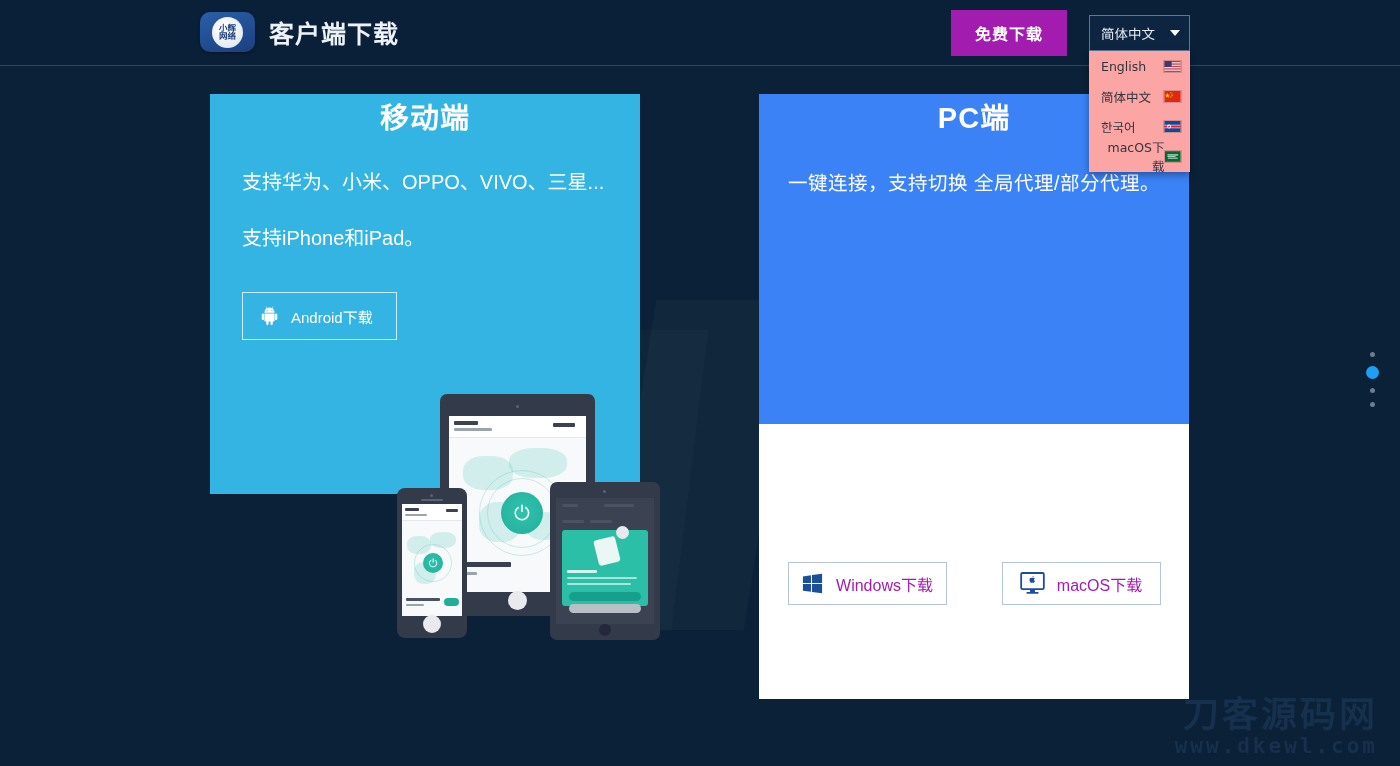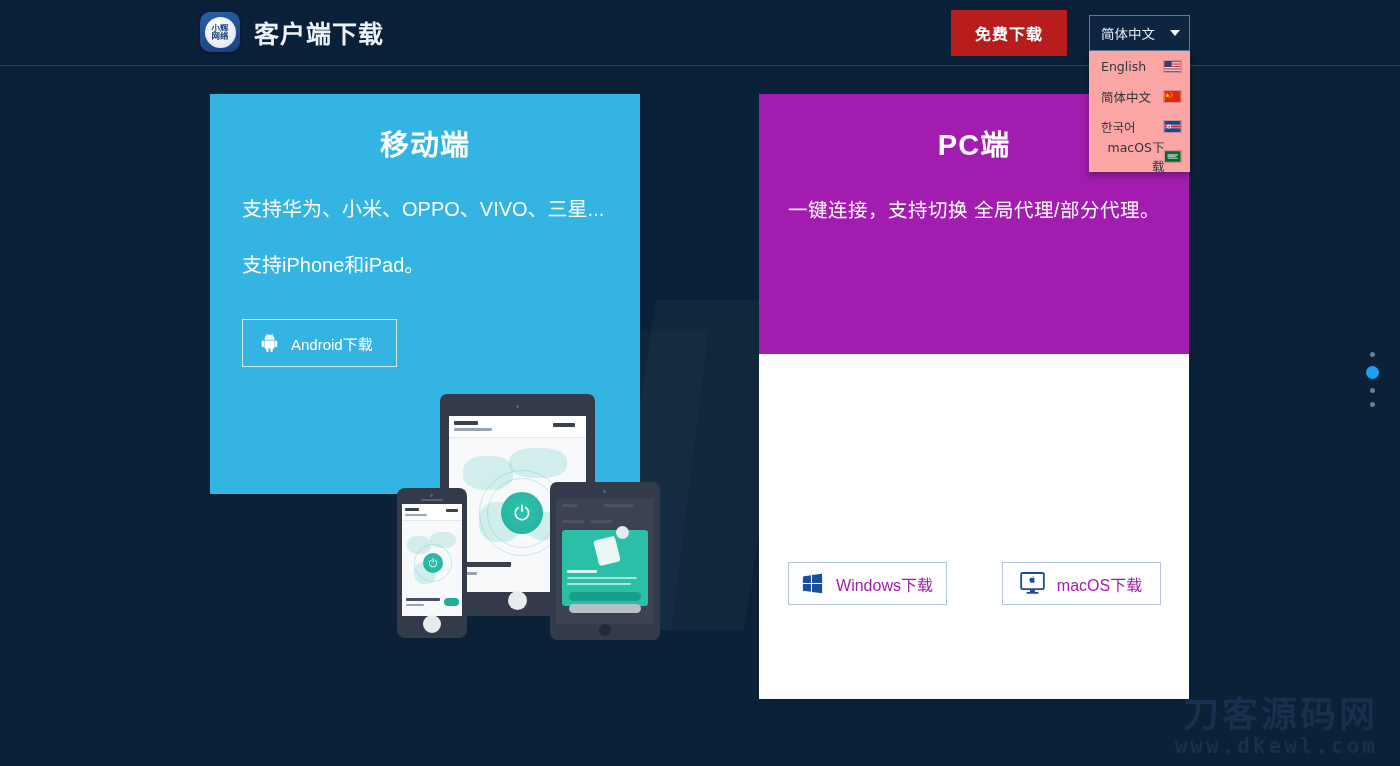--- a/index.html
+++ b/index.html
@@ -28,21 +28,21 @@
     position:absolute;left:0;top:0;width:1400px;height:66px;
     background:#0a2038;
     border-bottom:1px solid #2c4562;
     z-index:30;
   }
   .brand{
     position:absolute;left:200px;top:12px;
     display:flex;align-items:center;gap:14px;
   }
   .logo-badge{
-    width:40px;height:40px;border-radius:10px;
+    width:55px;height:40px;border-radius:10px;
     background:linear-gradient(160deg,#2a5fa8 0%,#1b3f80 100%);
     display:flex;align-items:center;justify-content:center;
     box-shadow:0 1px 3px rgba(0,0,0,.4);
   }
   .logo-circle{
     width:31px;height:31px;border-radius:50%;
     background:radial-gradient(circle at 40% 35%,#ffffff 0%,#e8edf5 65%,#cdd8e8 100%);
     display:flex;flex-direction:column;align-items:center;justify-content:center;
     line-height:1;
   }
@@ -52,21 +52,21 @@
     font-family:"DejaVu Sans","Liberation Sans",sans-serif;
   }
   .brand-title{
     font-size:25px;font-weight:bold;color:#eef2f7;letter-spacing:1px;
   }
   .hdr-right{
     position:absolute;right:210px;top:0;height:66px;
     display:flex;align-items:center;gap:22px;
   }
   .btn-free{
-    background:#b91c1c;color:#fff;border:none;
+    background:#a21caf;color:#fff;border:none;
     font-size:16px;font-weight:bold;
     padding:11px 24px;cursor:pointer;
     letter-spacing:1px;
     font-family:inherit;
   }
 
   
   .lang-wrap{position:relative;}
   .lang-sel{
     width:101px;height:36px;
@@ -97,25 +97,25 @@
   .card{position:absolute;z-index:10;}
   .card-mobile{
     left:210px;top:94px;width:430px;height:400px;
     background:#33b4e2;
   }
   .card-pc{
     left:759px;top:94px;width:430px;height:605px;
     background:#fff;
   }
   .pc-head{
-    height:260px;background:#a21caf;position:relative;
+    height:330px;background:#3b82f6;position:relative;
   }
   .card-title{
     text-align:center;font-size:29px;font-weight:bold;color:#fff;
-    padding-top:27px;letter-spacing:1px;
+    letter-spacing:1px;
   }
   .card-sub{
     text-align:center;font-size:19.5px;color:#fff;margin-top:31px;
     letter-spacing:.5px;
   }
   .mob-body{padding:0 32px;}
   .mob-p{
     font-size:20px;line-height:32px;color:#fff;margin-top:30px;
   }
   .mob-p.second{margin-top:24px;}

